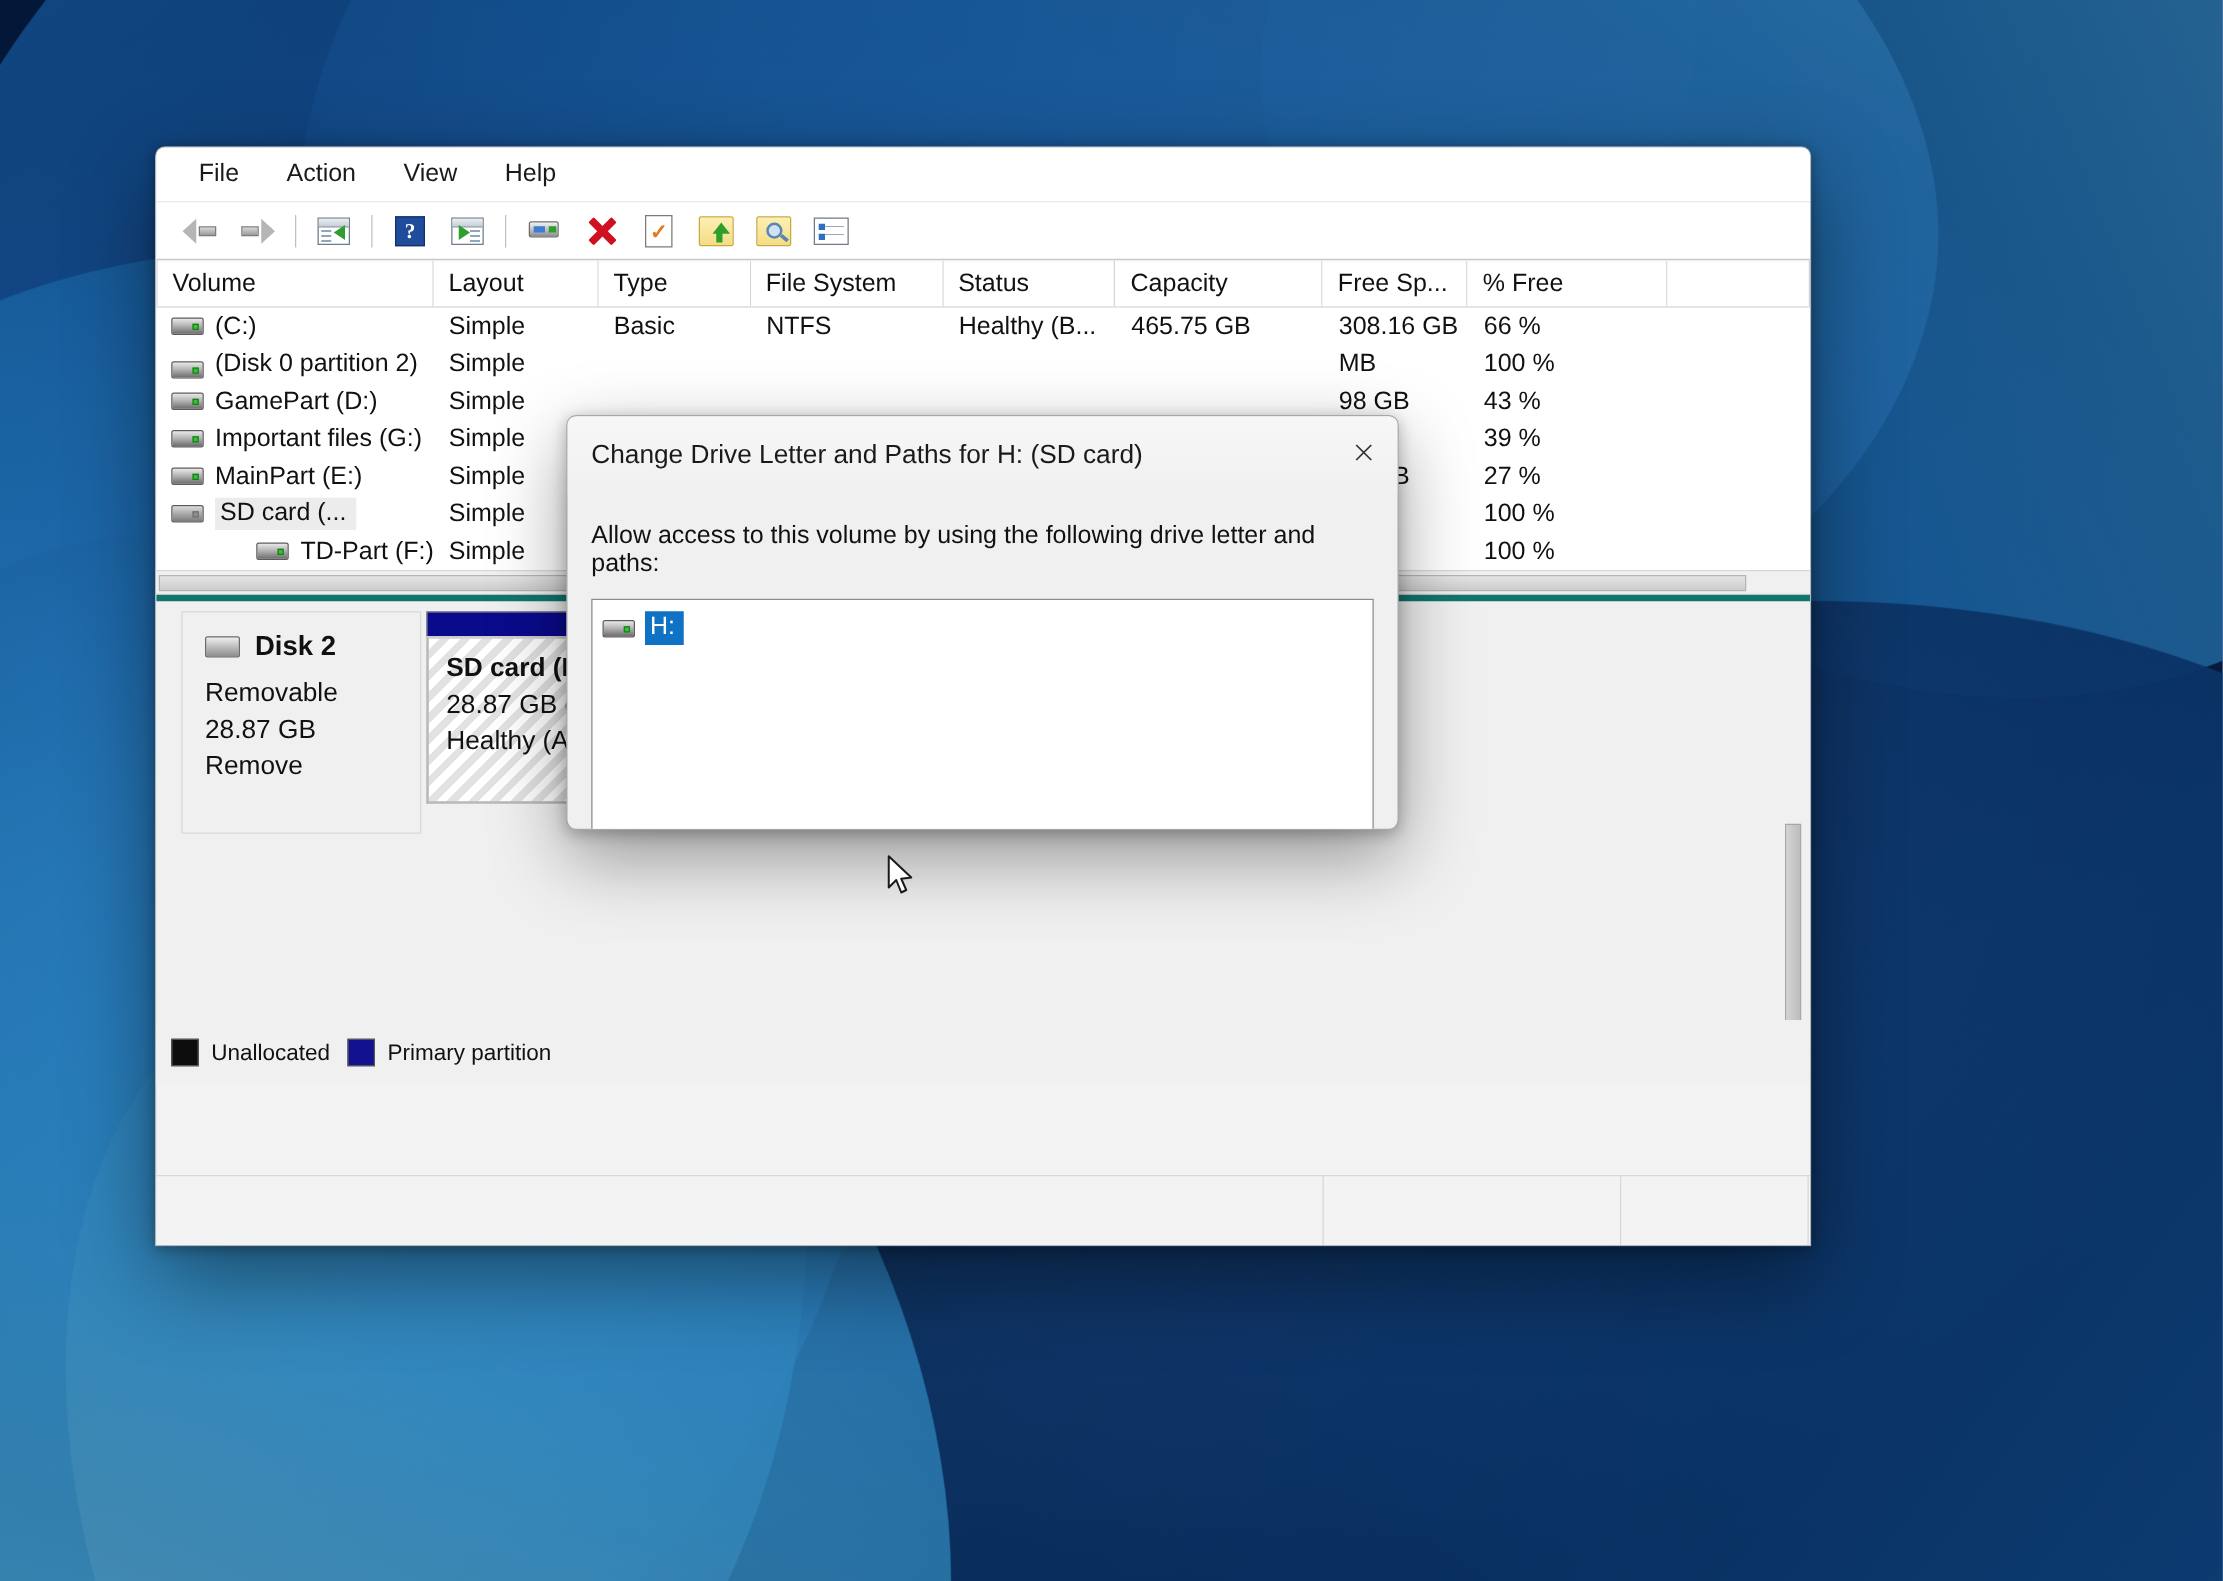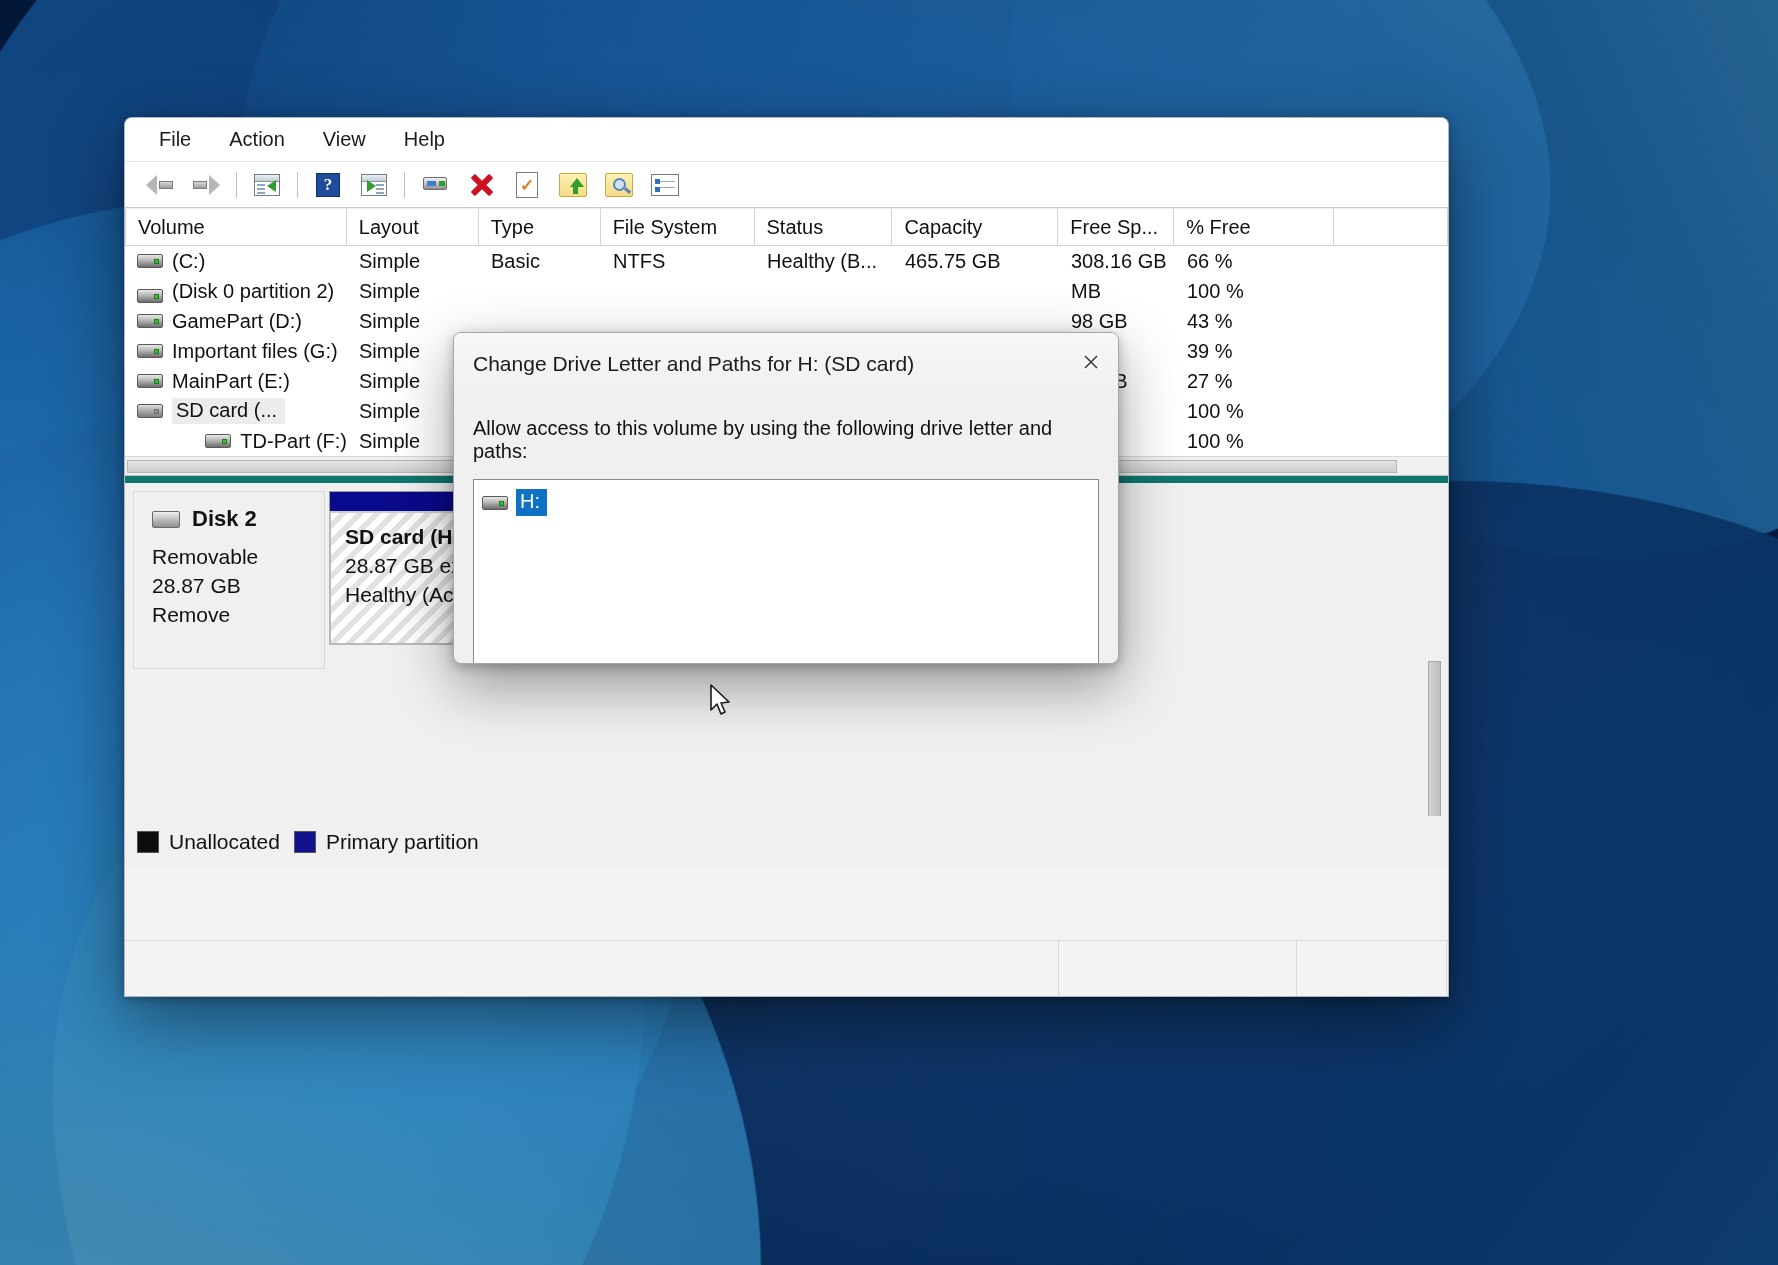--- a/index.html
+++ b/index.html
@@ -280,22 +280,22 @@
     border-bottom:1px solid #c4c4c4; position:relative;
   }
   .hscroll .thumb {
     position:absolute; left:2px; top:3px; width:96%; height:13px;
     background:linear-gradient(180deg,#e4e4e4,#cdcdcd); border:1px solid #b5b5b5;
   }
 
   
   .diskpane {
     background:#f0f0f0; position:relative;
-    border-top:7px solid #0f766e;
-    height:392px; overflow:hidden;
+    border-top:5px solid #0f766e;
+    height:392px; overflow:hidden;padding-left:12px;
   }
   .diskrow { display:flex; padding:8px 0 0 8px; }
   .diskinfo {
     width:192px; background:#f0f0f0; border:1px solid #d8d8d8;
     padding:14px 0 14px 18px; height:178px;
   }
   .diskinfo .dtitle { display:flex; align-items:center; margin-bottom:10px; }
   .dskico {
     width:28px;height:17px;margin-right:12px;
     background:linear-gradient(180deg,#efefef,#bdbdbd 50%,#8e8e8e);
@@ -316,21 +316,21 @@
     padding:12px 14px; height:134px;
   }
   .pt-title { font-size:21px; font-weight:bold; color:#111; white-space:nowrap; }
   .pt-line { font-size:21px; color:#111; margin-top:5px; white-space:nowrap; }
 
   .legend {
     position:absolute; left:0; right:0; bottom:0; height:52px;
     display:flex; align-items:center; padding-left:12px; gap:14px;
     background:#f0f0f0;
   }
-  .lg { display:flex; align-items:center; font-size:21px; color:#111; }
+  .lg { display:flex; align-items:center; font-size:18px; color:#111; }
   .swatch { width:22px; height:22px; margin-right:10px; border:1px solid #555; }
   .sw-unalloc { background:#0d0d0d; }
   .sw-primary { background:#12128e; }
 
   .vscroll {
     position:absolute; right:4px; top:178px; width:18px; height:180px;
     background:#f0f0f0;
   }
   .vscroll .vthumb {
     width:13px; height:170px; margin-left:2px;

